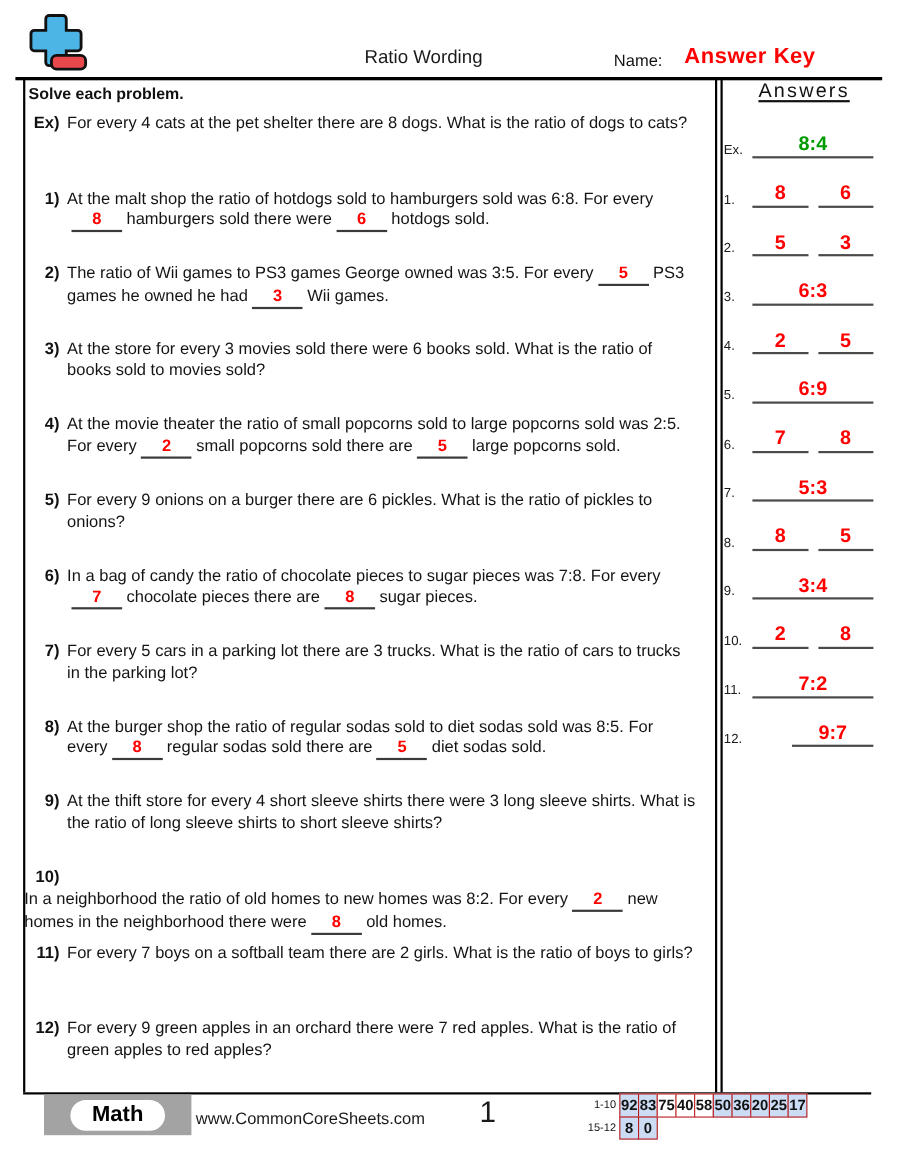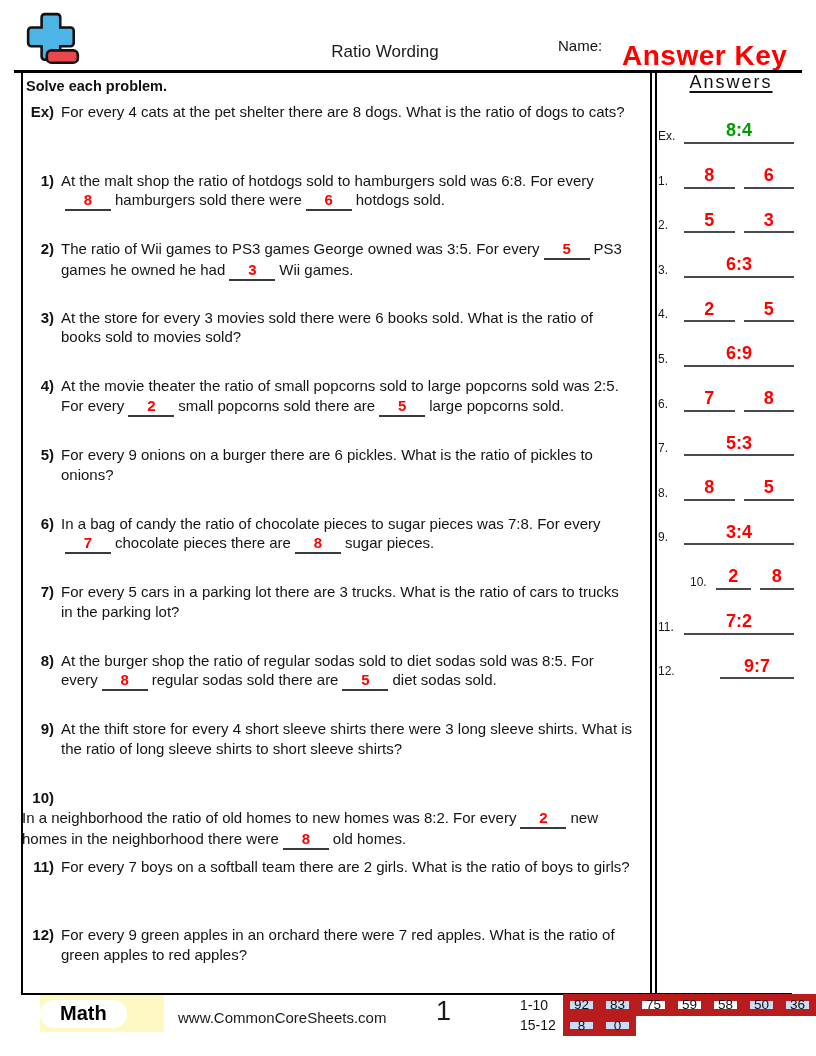--- a/index.html
+++ b/index.html
@@ -6,22 +6,22 @@
   html,body { background:#ffffff; }
   .page {
     position:relative; width:816px; height:1056px; margin:0 auto;
     background:#fff; font-family:"Liberation Sans", sans-serif; color:#111;
     overflow:hidden;
   }
   
   .logo { position:absolute; left:24px; top:12px; }
   .sheet-title { position:absolute; left:0; top:42px; width:770px; text-align:center;
     font-size:17px; color:#1a1a1a; }
-  .name-label { position:absolute; left:558px; top:37px; font-size:15px; }
-  .answer-key { position:absolute; left:622px; top:40px; font-size:28px; font-weight:bold;
+  .name-label { position:absolute; left:558px; top:47px; font-size:15px; }
+  .answer-key { position:absolute; left:622px; top:40px; font-size:20px; font-weight:bold;
     color:var(--red); letter-spacing:.5px; }
   .header-rule { position:absolute; left:14px; top:70px; width:788px; height:3px; background:#000; }
   .instructions { position:absolute; left:26px; top:78px; font-size:14.5px; font-weight:bold; }
   
   .left-border { position:absolute; left:21px; top:70px; width:2px; height:923px; background:#000; }
   .divider { position:absolute; left:650px; top:70px; width:7px; height:923px;
     border-left:2px solid #000; border-right:2px solid #000; }
   
   .answers-title { position:absolute; left:660px; top:72px; width:142px; text-align:center;
     font-size:18px; font-weight:normal; letter-spacing:2px;
@@ -36,32 +36,32 @@
   
   .problem { position:absolute; left:22px; width:612px; display:flex; }
   .pnum { width:32px; flex:none; text-align:right; font-weight:bold; font-size:15px;
     line-height:19.5px; margin-right:7px; }
   .ptext { flex:1; font-size:15px; line-height:19.5px; color:#141414; }
   .blank { display:inline-block; min-width:46px; text-align:center;
     border-bottom:2px solid #3a3a3a; color:var(--red); font-weight:bold;
     margin:0 4px; line-height:16px; padding:0 2px 1px 2px; }
   
   .footer-rule { position:absolute; left:21px; top:993px; width:771px; height:2px; background:#000; }
-  .math-badge { position:absolute; left:40px; top:995px; width:124px; height:37px;
-    background:#fef9c3; display:flex; align-items:center; }
+  .math-badge { position:absolute; left:40px; top:995px; width:134px; height:37px;
+    background:#a3a3a3; display:flex; align-items:center; justify-content:center; }
   .math-pill { background:#fff; border-radius:15px; padding:2px 20px 4px 20px;
     font-size:20px; font-weight:bold; color:#000; line-height:1.1; }
   .website { position:absolute; left:178px; top:1009px; font-size:15px; color:#1a1a1a; }
   .page-num { position:absolute; left:436px; top:996px; font-size:27px; color:#1a1a1a; }
   .score-table { position:absolute; left:520px; top:994px; }
   .score-row { display:flex; height:21.5px; }
-  .score-label { width:44px; flex:none; font-size:14px; padding-right:4px;
+  .score-label { width:44px; flex:none; text-align:right; font-size:10px; padding-right:4px;
     align-self:center; }
-  .score-cell { width:37px; flex:none; border:7px solid #b91c1c; margin-left:-1px;
-    font-size:13.5px; display:flex; align-items:center; justify-content:center; background:#fff; }
+  .score-cell { width:18px; flex:none; border:1px solid #b91c1c; margin-left:-1px;
+    font-size:13.5px; display:flex; align-items:center; justify-content:center; background:#fff;font-weight:bold; }
   .score-row + .score-row { margin-top:-1px; }
   .score-cell.hl { background:var(--cellblue); }
 </style>
 </head>
 <body>
 
 <div class="page">
 
   <svg class="logo" width="58" height="56" viewBox="0 0 56 54" aria-hidden="true">
     <path d="M20 2 h12 a3 3 0 0 1 3 3 v10 h10 a3 3 0 0 1 3 3 v12 a3 3 0 0 1 -3 3 h-10 v10 a3 3 0 0 1 -3 3 h-12 a3 3 0 0 1 -3 -3 v-10 H7 a3 3 0 0 1 -3 -3 V18 a3 3 0 0 1 3 -3 h10 V5 a3 3 0 0 1 3 -3 z" fill="#4db4e6" stroke="#111" stroke-width="2.5"></path>
@@ -147,21 +147,21 @@
         </span>
   </div>
 
   <div class="arow" style="top: 513.4px;">
     <span class="alabel">9.</span>
     <span class="slots">
           <span class="slot"><span class="aval">3:4</span></span>
         </span>
   </div>
 
-  <div class="arow" style="top: 558px; padding-left: 32px;">
+  <div class="arow" style="top: 558px;">
     <span class="alabel">10.</span>
     <span class="slots">
           <span class="slot"><span class="aval">2</span></span>
           <span class="slot"><span class="aval">8</span></span>
         </span>
   </div>
 
   <div class="arow" style="top: 602.6px;">
     <span class="alabel">11.</span>
     <span class="slots">
@@ -249,21 +249,21 @@
     <span class="math-pill">Math</span>
   </div>
   <div class="website">www.CommonCoreSheets.com</div>
   <div class="page-num">1</div>
   <div class="score-table">
       <div class="score-row">
         <span class="score-label">1-10</span>
         <span class="score-cell hl">92</span>
         <span class="score-cell hl">83</span>
         <span class="score-cell">75</span>
-        <span class="score-cell">59</span>
+        <span class="score-cell">40</span>
         <span class="score-cell">58</span>
         <span class="score-cell hl">50</span>
         <span class="score-cell hl">36</span>
         <span class="score-cell hl">20</span>
         <span class="score-cell hl">25</span>
         <span class="score-cell hl">17</span>
       </div>
       <div class="score-row">
         <span class="score-label">15-12</span>
         <span class="score-cell hl">8</span>

